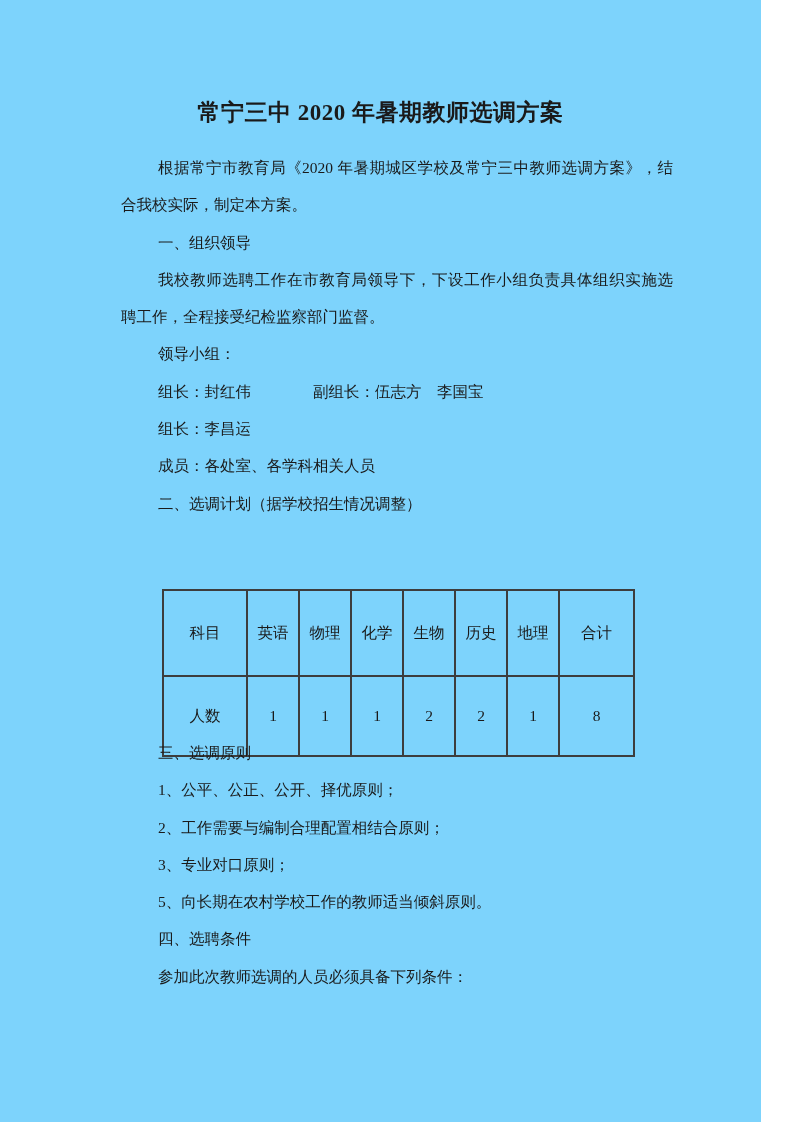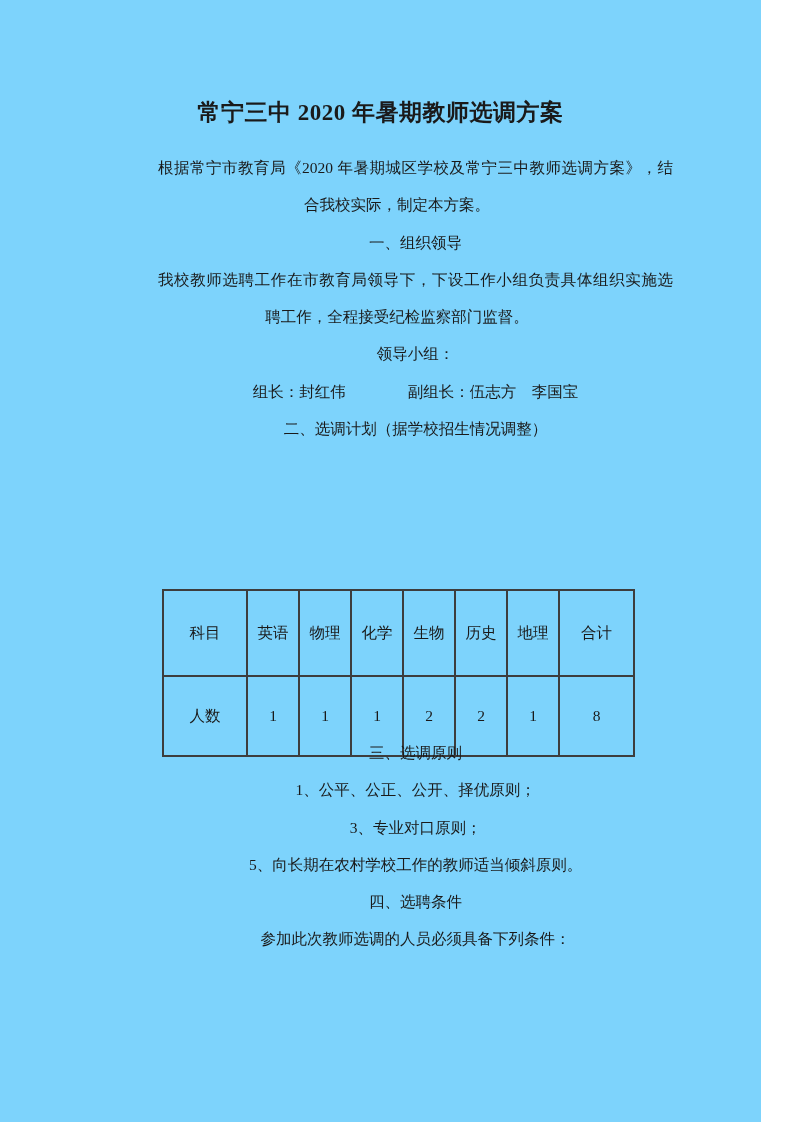--- a/index.html
+++ b/index.html
@@ -32,21 +32,21 @@
     position: absolute;
     left: 121px;
     width: 552px;
   }
   .block-a { top: 149px; }
   .block-b { top: 734px; }
   .line {
     height: 37.3px;
     line-height: 37.3px;
     font-size: 15.5px;
-    text-align: center;
+    text-align: left;
   }
   .indent { padding-left: 37px; }
   .stretch {
     text-align: justify;
     text-align-last: justify;
   }
   .plan-table {
     position: absolute;
     left: 162px;
     top: 589px;
@@ -75,20 +75,22 @@
   <h1 class="title">常宁三中 2020 年暑期教师选调方案</h1>
 
   <div class="content block-a">
     <div class="line indent stretch">根据常宁市教育局《2020 年暑期城区学校及常宁三中教师选调方案》，结</div>
     <div class="line">合我校实际，制定本方案。</div>
     <div class="line indent">一、组织领导</div>
     <div class="line indent stretch">我校教师选聘工作在市教育局领导下，下设工作小组负责具体组织实施选</div>
     <div class="line">聘工作，全程接受纪检监察部门监督。</div>
     <div class="line indent">领导小组：</div>
     <div class="line indent">组长：封红伟　　　　副组长：伍志方　李国宝</div>
+    <div class="line indent">组长：李昌运</div>
+    <div class="line indent">成员：各处室、各学科相关人员</div>
     <div class="line indent">二、选调计划（据学校招生情况调整）</div>
   </div>
 
   <table class="plan-table">
     <colgroup>
       <col class="c-label">
       <col class="c-subject">
         <col class="c-subject">
         <col class="c-subject">
       <col class="c-subject">
@@ -116,19 +118,20 @@
         <td>2</td>
         <td>1</td>
         <td>8</td>
       </tr>
     </tbody>
   </table>
 
   <div class="content block-b">
     <div class="line indent">三、选调原则</div>
     <div class="line indent">1、公平、公正、公开、择优原则；</div>
+    <div class="line indent">2、工作需要与编制合理配置相结合原则；</div>
     <div class="line indent">3、专业对口原则；</div>
     <div class="line indent">5、向长期在农村学校工作的教师适当倾斜原则。</div>
     <div class="line indent">四、选聘条件</div>
     <div class="line indent">参加此次教师选调的人员必须具备下列条件：</div>
   </div>
 
 </div>
 
 </body></html>

